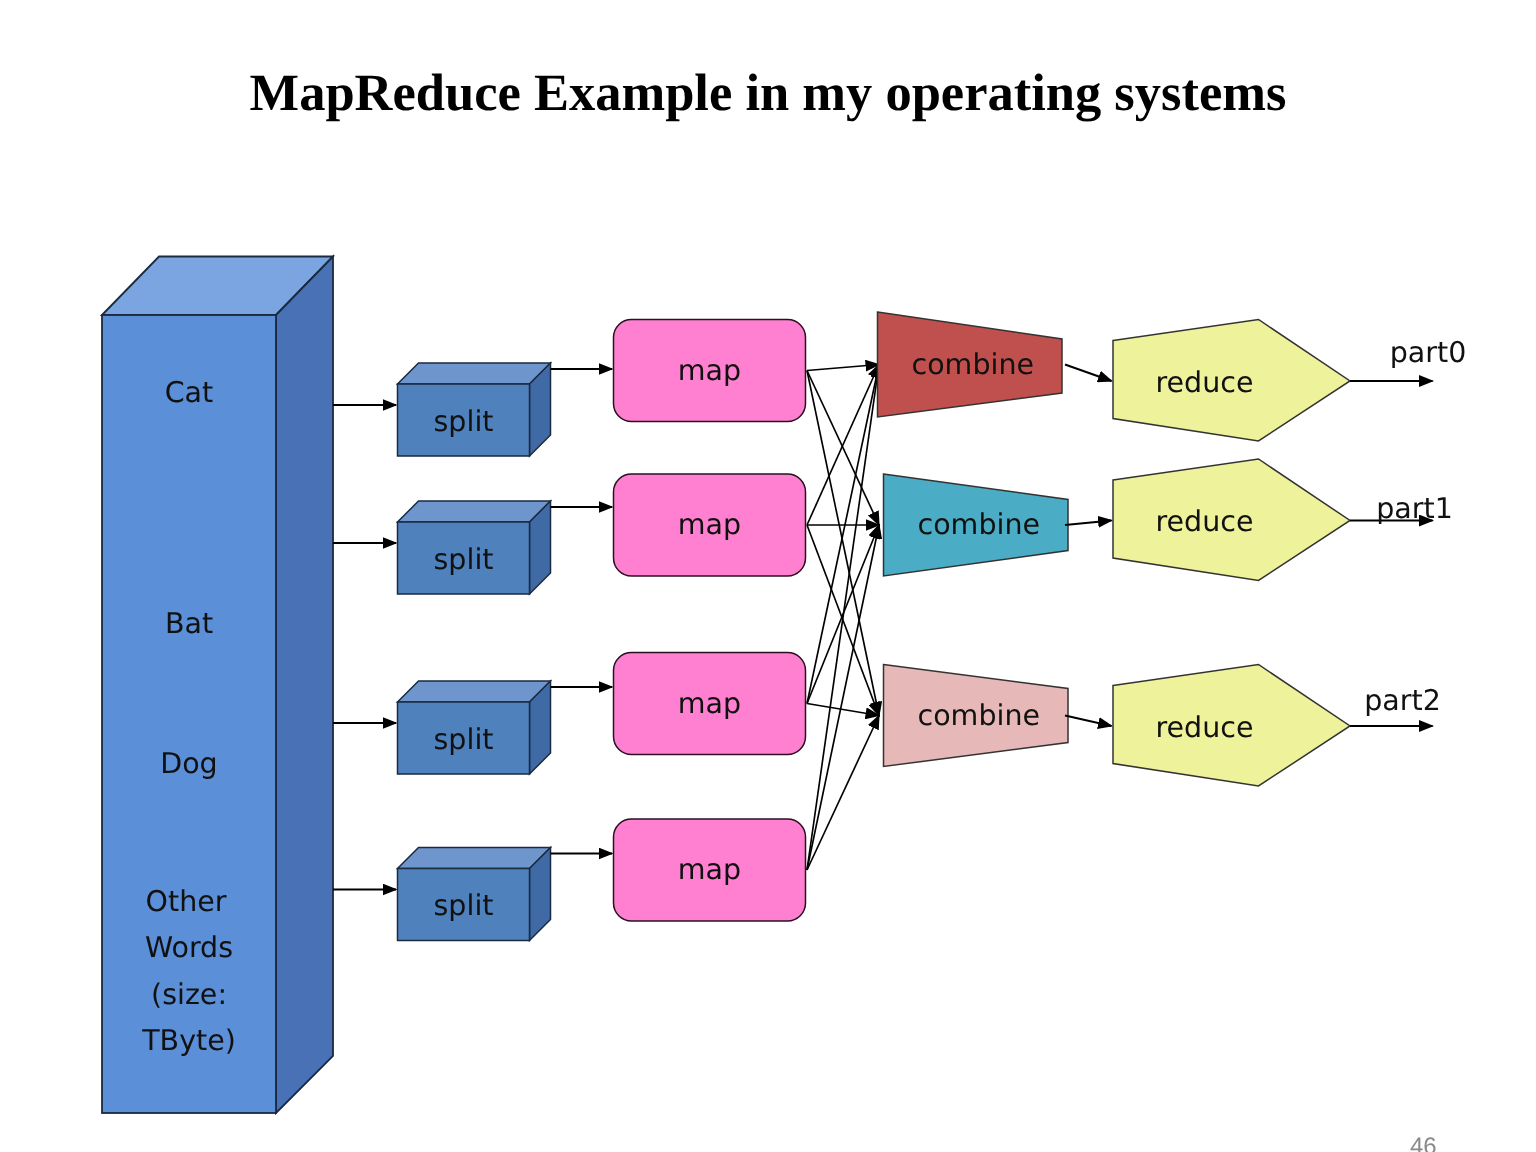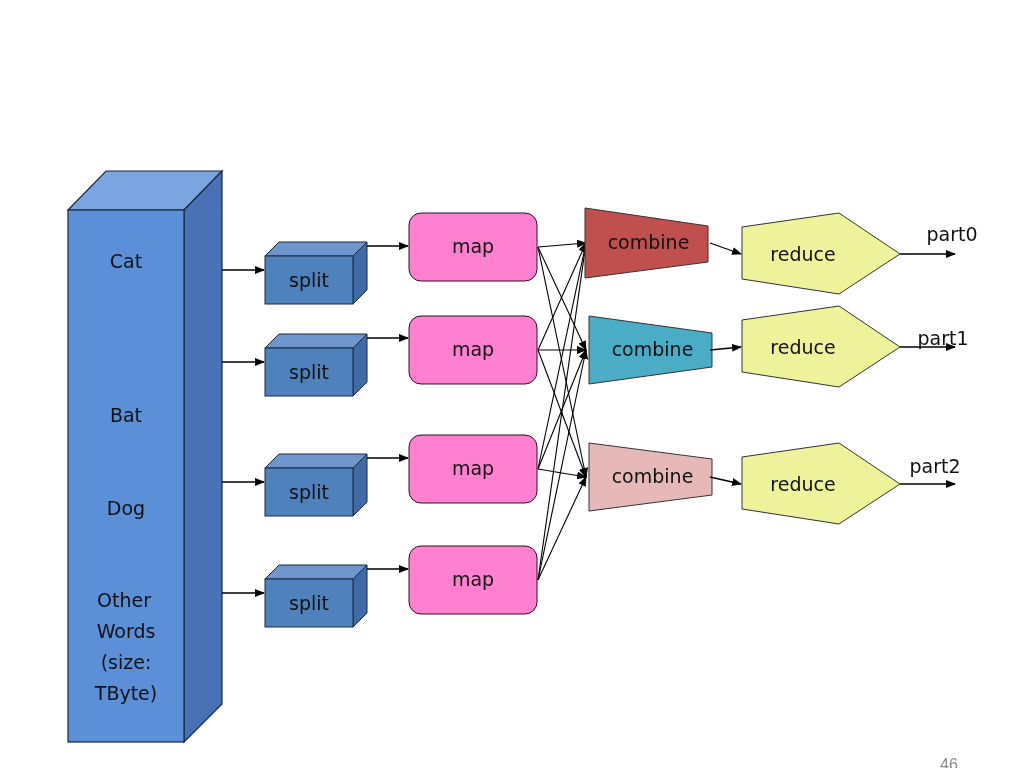--- a/index.html
+++ b/index.html
@@ -9,20 +9,21 @@
     font-family: "Liberation Serif", serif; font-weight: bold; font-size: 35px; line-height: 44px; color: #000;
   }
   svg { position: absolute; left: 0; top: 0; }
   .lbl { font-family: "DejaVu Sans", sans-serif; font-size: 19px; fill: #111; }
   .pagenum { position: absolute; left: 940px; top: 756px; font-family: Liberation Sans, sans-serif; font-size: 16px; color: #8a8a8a; }
 </style>
 </head>
 <body>
 
 <div class="title">
+  <div>MapReduce Example in my operating systems</div>
 </div>
 
 <svg width="1024" height="768" viewBox="0 0 1024 768">
   <defs>
     <marker id="ah" markerWidth="10" markerHeight="8" refX="9" refY="4" orient="auto" markerUnits="userSpaceOnUse">
       <path d="M0,0 L10,4 L0,8 Z" fill="#000"></path>
     </marker>
   </defs>
 
   <g>

